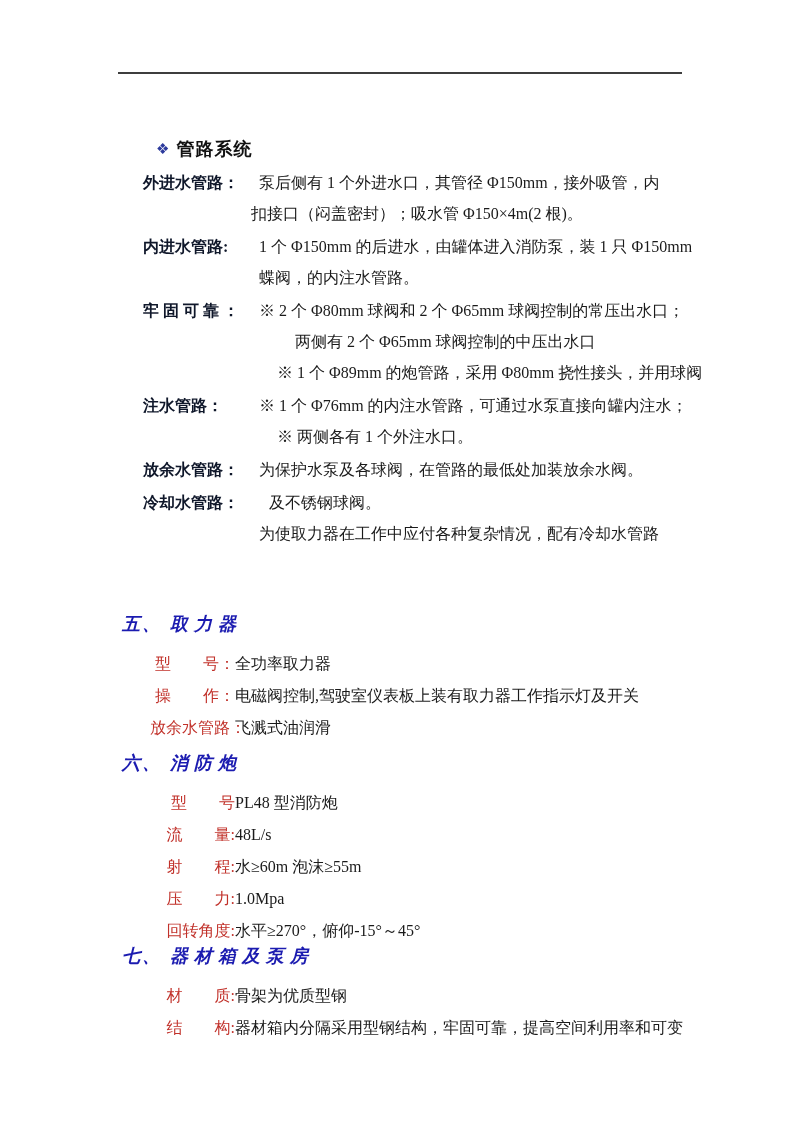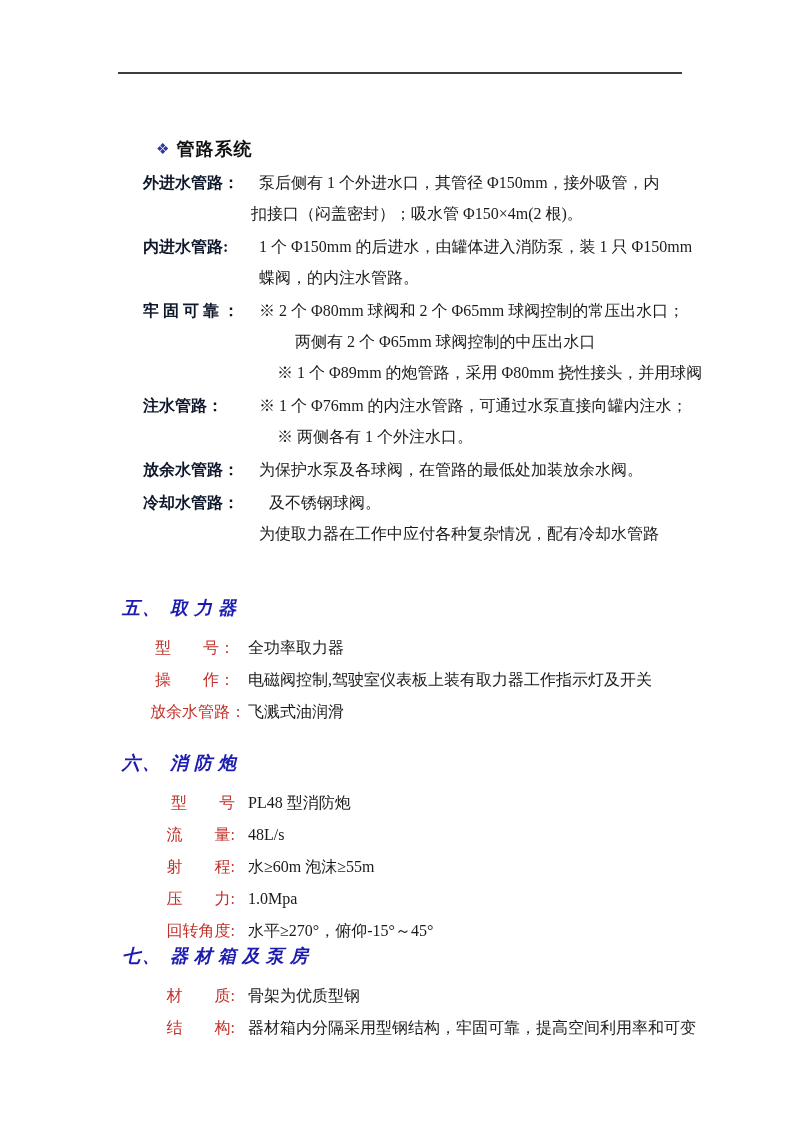--- a/index.html
+++ b/index.html
@@ -39,21 +39,21 @@
     margin-bottom:12px; white-space:nowrap;
   }
   .sec-number { letter-spacing:2px; margin-right:8px; }
   .sec-title { letter-spacing:6px; }
   .rows { margin-left:28px; font-size:16px; }
   .spec-row { line-height:32px; white-space:nowrap; }
   .row-label {
     display:inline-block; width:85px; text-align:right;
     color:#c1312a; font-weight:normal; white-space:pre;
   }
-  .row-value { margin-left:13px; color:#1a1a1a; }
+  .row-value { color:#1a1a1a; }
 </style>
 </head>
 <body>
 
 <div class="page">
 
   <div class="header-rule"></div>
 
   <div class="doc-heading">
     <span class="bullet">❖</span>
@@ -105,21 +105,21 @@
     <div class="para">
       <span class="plabel">冷却水管路：</span>
       <div class="pbody">
         <div class="pline" style="margin-left:10px">及不锈钢球阀。</div>
         <div class="pline">为使取力器在工作中应付各种复杂情况，配有冷却水管路</div>
       </div>
     </div>
 
   </div>
 
-  <div class="section" style="top:596px">
+  <div class="section" style="top:612px">
     <div class="sec-heading">
       <span class="sec-number">五、</span><span class="sec-title">取力器</span>
     </div>
     <div class="rows">
       <div class="spec-row">
         <span class="row-label">型　　号：</span><span class="row-value">全功率取力器</span>
       </div>
       <div class="spec-row">
         <span class="row-label">操　　作：</span><span class="row-value">电磁阀控制,驾驶室仪表板上装有取力器工作指示灯及开关</span>
       </div>

